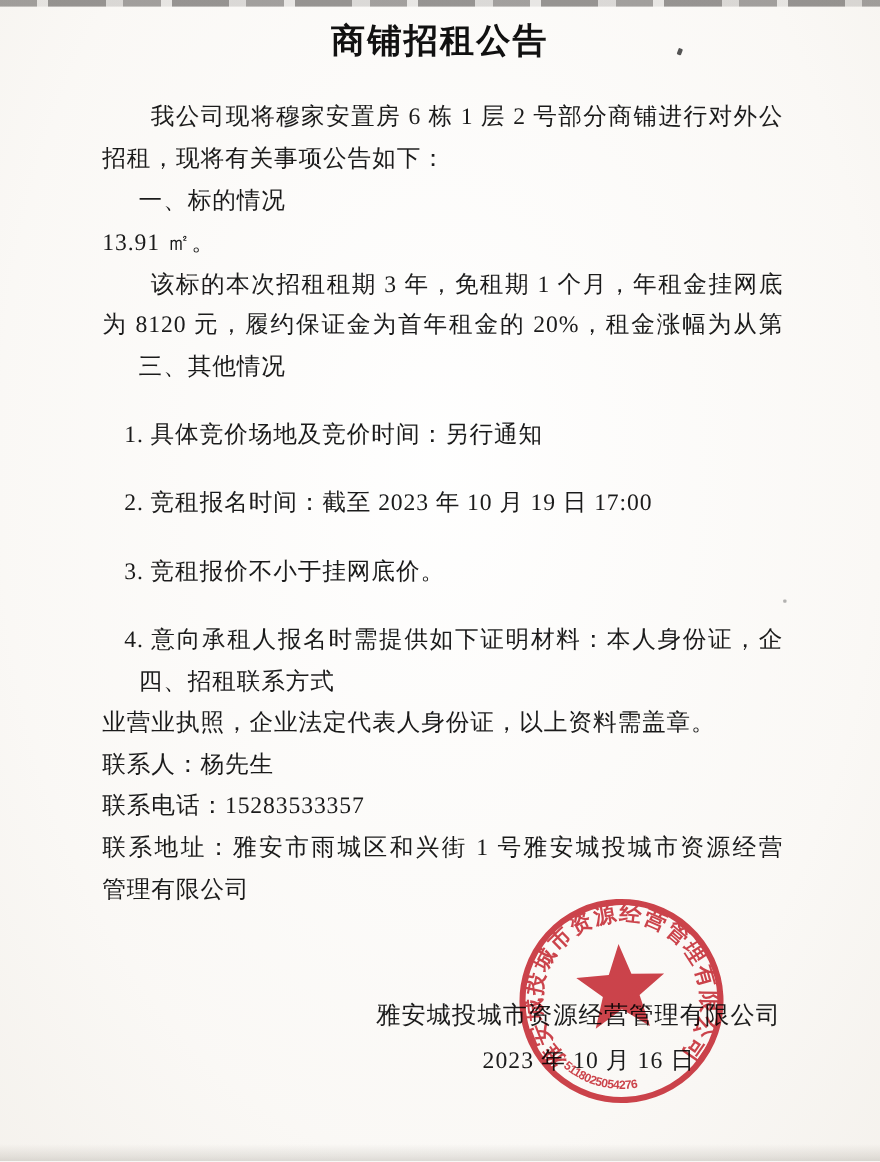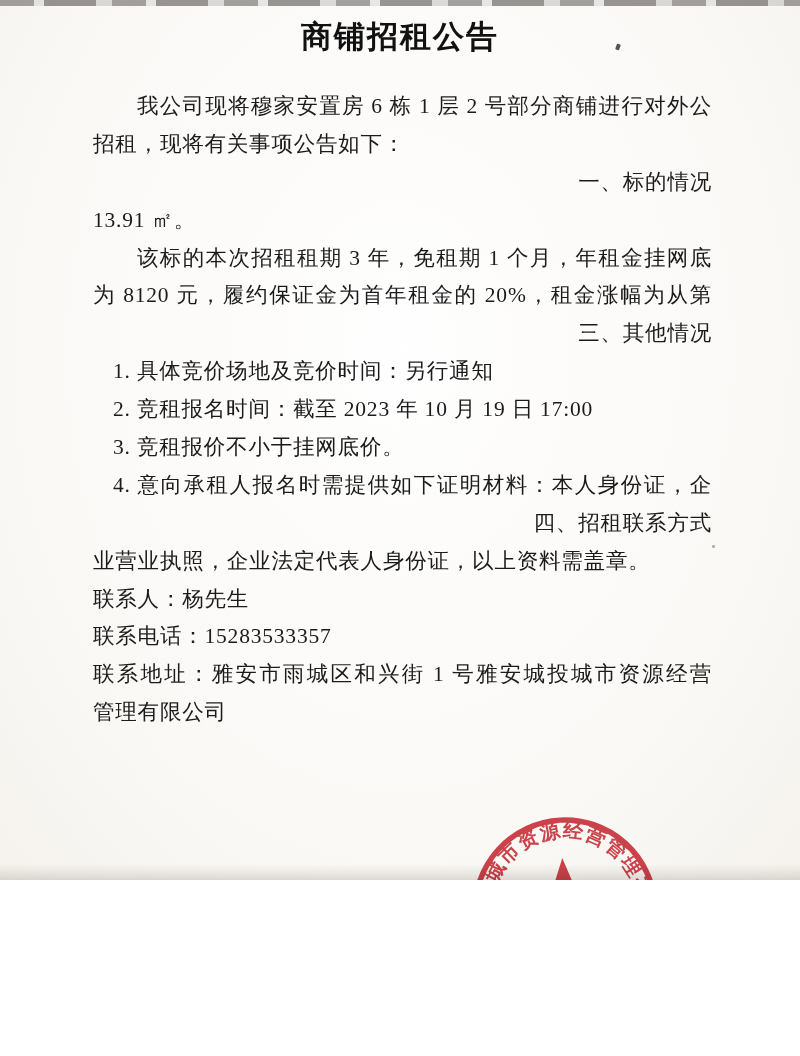--- a/index.html
+++ b/index.html
@@ -3,21 +3,21 @@
 <meta charset="utf-8">
 <style>
   html, body { margin: 0; padding: 0; }
   body {
     width: 800px; height: 1056px;
     font-family: "Liberation Serif", serif;
     background: #ffffff;
   }
   .page {
     position: relative;
-    width: 800px; height: 880px;
+    width: 800px; height: 1056px;
     overflow: hidden;
     background:
       radial-gradient(ellipse at 50% 40%, rgba(255,255,255,0.9) 0%, rgba(250,248,245,0.9) 70%, rgba(244,241,236,0.9) 100%),
       #fbfaf8;
     color: #1b1b1b;
   }
   .scan-edge-top {
     position: absolute; top: 0; left: 0; right: 0; height: 6px;
     background: repeating-linear-gradient(90deg,
       rgba(48,44,42,0.55) 0 34px, rgba(48,44,42,0.12) 34px 44px,
@@ -47,22 +47,22 @@
   }
   .ln {
     font-size: 21.5px;
     letter-spacing: 0.8px;
     line-height: 37.9px;
     height: 37.9px;
     white-space: nowrap;
     color: #1b1b1b;
   }
   .ln.indent  { padding-left: 44px; }
-  .ln.heading { padding-left: 33px; text-align: right; }
-  .ln.num     { padding-left: 20px; }
+  .ln.heading { padding-left: 33px; }
+  .ln.num     { padding-left: 20px; margin-top: 24px; }
   .ln.fill {
     white-space: normal;
     text-align: justify;
     text-align-last: justify;
     text-justify: inter-character;
     overflow: hidden;
   }
   .sig-company {
     position: absolute; top: 908px; right: 90px;
     font-size: 22px; letter-spacing: 1px; color: #1b1b1b;

